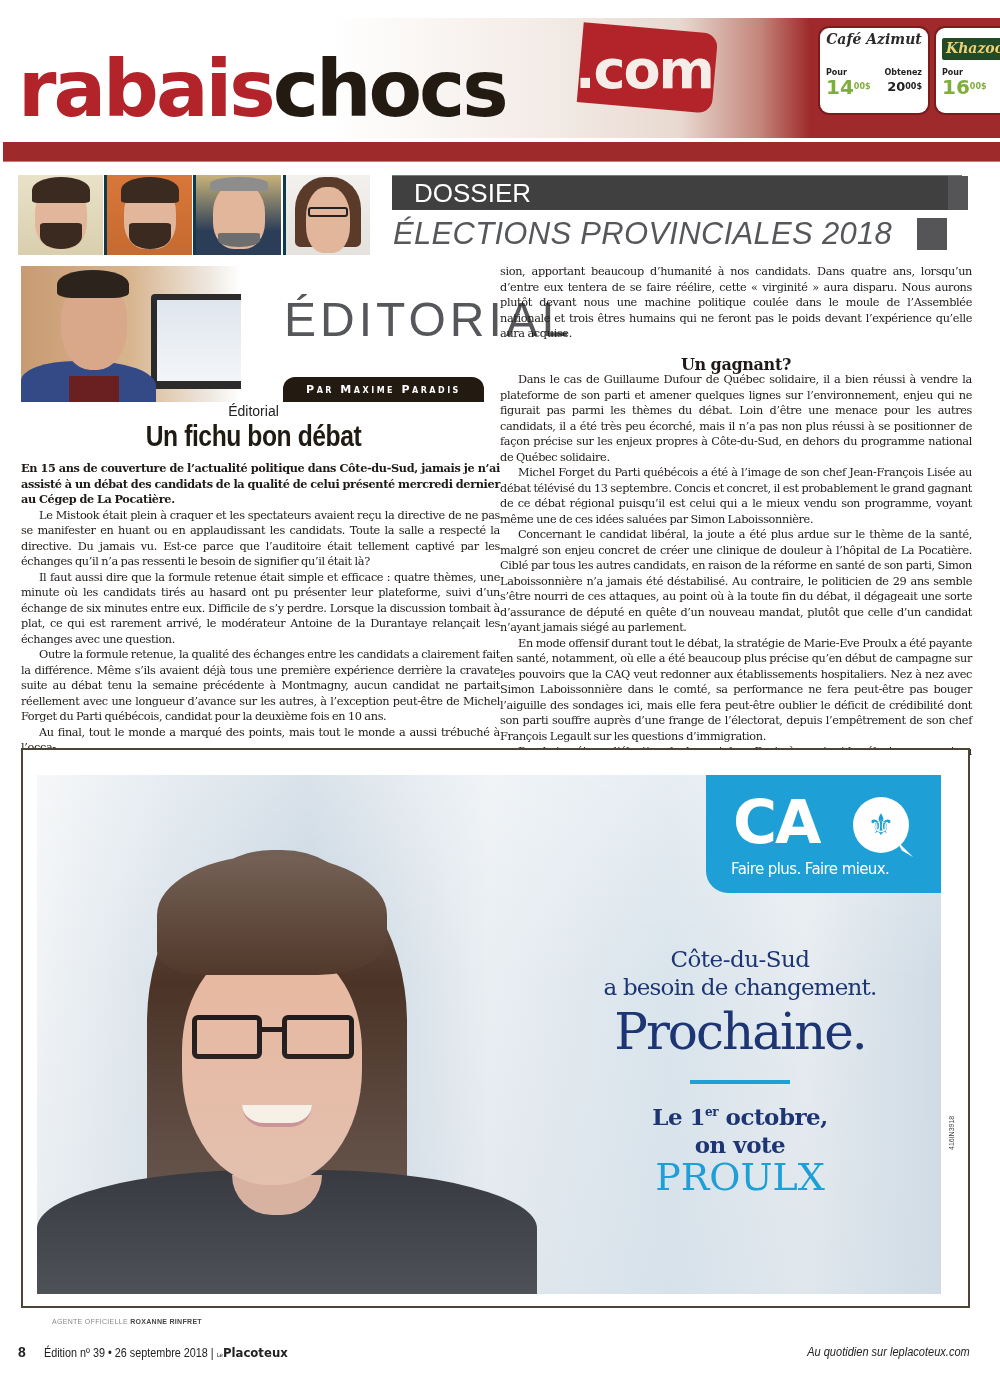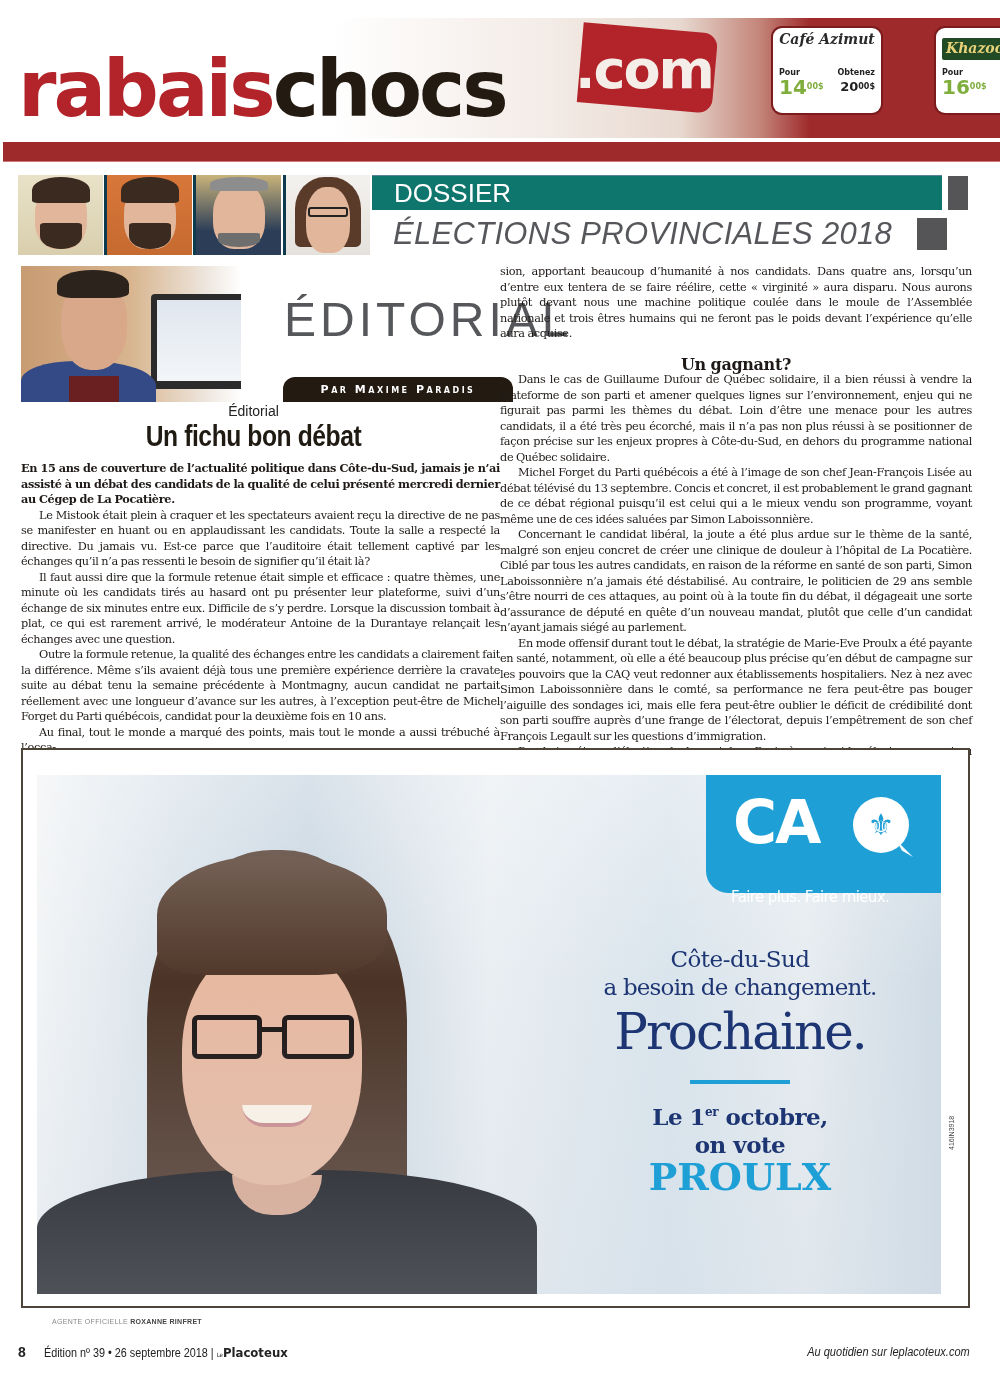--- a/index.html
+++ b/index.html
@@ -11,21 +11,21 @@
   .banner-grad { position: absolute; left: 0; top: 0; width: 1000px; height: 120px;
     background: linear-gradient(90deg, #ffffff 0%, #ffffff 33%, #f3ebe6 55%, #e8d9d0 68%, #c4857a 76%, #9e2a2b 81%, #9e2a2b 100%); }
   .banner-bar { position: absolute; left: 3px; top: 124px; width: 997px; height: 20px; background: #9e2a2b; border-bottom: 1px solid #c77; }
   .logo { position: absolute; left: 18px; top: 20px; height: 90px; display: flex; align-items: flex-end; }
   .logo-red { font-family: "DejaVu Sans", sans-serif; font-weight: bold; font-size: 78px; color: #b3242a; letter-spacing: -3px; line-height: 1; }
   .logo-dark { font-family: "DejaVu Sans", sans-serif; font-weight: bold; font-size: 78px; color: #231a12; letter-spacing: -3px; line-height: 1; }
   .logo-tag { position: absolute; left: 580px; top: 10px; width: 135px; height: 80px; background: #b3242a; transform: rotate(5deg); border-radius: 0 14px 14px 0; }
   .logo-com { position: absolute; left: 575px; top: 20px; font-family: "DejaVu Sans", sans-serif; font-size: 54px; font-weight: bold; color: #f5ede8; letter-spacing: -2px; }
 
   .promo-card { position: absolute; top: 10px; width: 108px; height: 85px; background: #fff; border-radius: 9px; box-shadow: 0 0 0 2px #7c1b1c; padding: 4px 6px; overflow: hidden; font-family: "DejaVu Sans", sans-serif; }
-  .promo-1 { left: 773px; }
+  .promo-1 { left: 820px; }
   .promo-2 { left: 936px; }
   .promo-brand { text-align: center; font-family: "DejaVu Serif", serif; font-style: italic; font-weight: bold; font-size: 14px; color: #2a2a2a; line-height: 15px; height: 36px; }
   .promo-brand.green { background: #214a25; color: #e8d27a; font-size: 14px; height: 22px; margin-top: 6px; padding-top: 3px; border-radius: 2px; margin-bottom: 8px; text-align: left; padding-left: 4px; }
   .promo-row { display: flex; justify-content: space-between; font-size: 8px; font-weight: bold; color: #222; align-items: center; }
   .promo-prices { display: flex; justify-content: space-between; align-items: flex-start; }
   .price-green { font-size: 20px; color: #7fae3d; font-weight: bold; line-height: 20px; }
   .price-green sup, .price-dark sup { font-size: 8px; vertical-align: top; }
   .price-dark { font-size: 13px; color: #222; font-weight: bold; line-height: 20px; }
 
   
@@ -38,38 +38,38 @@
   .face { position: absolute; left: 17px; top: 8px; width: 52px; height: 66px; border-radius: 45% 45% 40% 40%; background: #e2b69b; }
   .hair { position: absolute; left: 14px; top: 2px; width: 58px; height: 26px; border-radius: 50% 50% 10% 10%; background: #3b2a1f; }
   .beard { position: absolute; left: 22px; top: 48px; width: 42px; height: 26px; border-radius: 10% 10% 50% 50%; background: #3b2a1f; }
   .p4 .hair { height: 70px; width: 66px; left: 10px; border-radius: 45% 45% 8% 8%; background: #5a3a28; }
   .p4 .face { z-index: 1; width: 44px; left: 21px; top: 12px; }
   .glasses { position: absolute; left: 23px; top: 32px; width: 40px; height: 10px; border: 2px solid #222; border-radius: 3px; z-index: 2; }
   .p3 .hair { background: #8d8d8d; height: 14px; }
   .p3 .beard { background: #6e6e6e; height: 14px; top: 58px; }
   .dividers-blue { position: absolute; top: 175px; width: 3px; height: 80px; background: #0e3a4e; }
 
-  .dossier-bar { position: absolute; left: 372px; top: 175px; width: 570px; height: 35px; background: #0f766e; border-top: 1px solid #5a8399; }
+  .dossier-bar { position: absolute; left: 392px; top: 175px; width: 570px; height: 35px; background: #404040; border-top: 1px solid #5a8399; }
   .dossier-label { position: absolute; left: 22px; top: 2px; font-family: "Liberation Sans", sans-serif; font-size: 26px; color: #ffffff; letter-spacing: 0px; }
   .gray-sq1 { position: absolute; left: 948px; top: 176px; width: 20px; height: 34px; background: #555558; }
   .election-title { position: absolute; left: 393px; top: 216px; font-family: "Liberation Sans", sans-serif; font-size: 31px; color: #55575a; letter-spacing: 0.3px; font-style: italic; }
   .gray-sq2 { position: absolute; left: 917px; top: 218px; width: 30px; height: 32px; background: #555558; }
 
   
   .author-photo { position: absolute; left: 21px; top: 266px; width: 220px; height: 136px; overflow: hidden;
     background: linear-gradient(90deg, #c89b72 0%, #d8b58f 50%, #eee7df 85%, #ffffff 100%); }
   .monitor { position: absolute; left: 130px; top: 28px; width: 105px; height: 95px; background: #2b2b2b; border-radius: 4px; }
   .screen { position: absolute; left: 6px; top: 6px; right: 6px; bottom: 8px; background: linear-gradient(180deg, #dfe6ee, #f3f5f8); }
   .man-head { position: absolute; left: 40px; top: 12px; width: 66px; height: 92px; border-radius: 45%; background: #d9a78a; }
   .man-hair { position: absolute; left: 36px; top: 4px; width: 72px; height: 28px; border-radius: 50% 50% 20% 20%; background: #2d231d; }
   .man-body { position: absolute; left: 0; top: 95px; width: 135px; height: 50px; background: #334a86; border-radius: 40% 50% 0 0; }
   .man-shirt { position: absolute; left: 48px; top: 110px; width: 50px; height: 40px; background: #6a1f21; }
 
   .editorial-big { position: absolute; left: 284px; top: 292px; font-family: "Liberation Sans", sans-serif; font-size: 48px; color: #55575a; letter-spacing: 4px; font-weight: normal; }
-  .byline { position: absolute; left: 283px; top: 377px; width: 230px; height: 25px; background: #231a12; border-radius: 12px 12px 0 0; text-align: center; }
+  .byline { position: absolute; left: 283px; top: 377px; width: 201px; height: 25px; background: #231a12; border-radius: 12px 12px 0 0; text-align: center; }
   .byline span { font-family: "DejaVu Sans", sans-serif; font-size: 11px; font-weight: bold; color: #ffffff; letter-spacing: 2.5px; line-height: 25px; font-variant: small-caps; }
 
   .kicker { position: absolute; left: 0; top: 403px; width: 507px; text-align: center; font-family: "Liberation Sans", sans-serif; font-size: 14px; color: #222; }
   .headline { position: absolute; left: 0; top: 420px; width: 507px; text-align: center; font-family: "Liberation Sans", sans-serif; font-size: 29px; font-weight: bold; color: #1f1a12; letter-spacing: -0.5px; transform: scaleX(0.85); }
 
   
   .col { position: absolute; font-family: "DejaVu Serif", serif; font-size: 11.3px; line-height: 15.5px; color: #1f1a17; text-align: justify; letter-spacing: -0.35px; word-spacing: -0.5px; }
   .col-left { left: 21px; top: 461px; width: 479px; }
   .col-right { left: 500px; top: 264px; width: 472px; }
   .col p { text-indent: 18px; }
@@ -88,31 +88,31 @@
   .woman-bridge { position: absolute; left: 223px; top: 252px; width: 24px; height: 5px; background: #1c1414; }
   .woman-smile { position: absolute; left: 205px; top: 330px; width: 70px; height: 22px; background: #fbf3e6; border-radius: 0 0 40px 40px; border-bottom: 4px solid #c98a8c; }
   .woman-body { position: absolute; left: 0; top: 395px; width: 500px; height: 130px; background: #15161b; border-radius: 45% 45% 0 0; }
   .woman-neck { position: absolute; left: 195px; top: 400px; width: 90px; height: 40px; background: #d9a68e; border-radius: 0 0 45px 45px; }
 
   .caq-box { position: absolute; left: 706px; top: 775px; width: 235px; height: 118px; background: #1e9fd6; border-radius: 0 0 0 22px; z-index: 2; }
   .caq-logo { position: absolute; left: 27px; top: 12px; font-family: "DejaVu Sans", sans-serif; font-size: 60px; font-weight: bold; color: #ffffff; letter-spacing: -2px; line-height: 70px; }
   .caq-bubble { position: absolute; left: 147px; top: 22px; width: 56px; height: 56px; border-radius: 50%; background: #ffffff; }
   .caq-bubble::after { content: ""; position: absolute; right: -4px; bottom: -4px; width: 16px; height: 16px; background: #ffffff; clip-path: polygon(0 0, 100% 100%, 30% 60%); }
   .caq-fleur { position: absolute; left: 0; top: 8px; width: 56px; text-align: center; font-size: 30px; color: #1e9fd6; line-height: 40px; }
-  .caq-slogan { position: absolute; left: 25px; top: 85px; font-family: "DejaVu Sans", sans-serif; font-size: 15px; color: #ffffff; letter-spacing: -0.6px; margin-top: 28px; }
+  .caq-slogan { position: absolute; left: 25px; top: 85px; font-family: "DejaVu Sans", sans-serif; font-size: 15px; color: #ffffff; letter-spacing: -0.6px; }
 
   .ad-text { position: absolute; left: 540px; top: 945px; width: 400px; text-align: center; color: #1d3573; z-index: 2; }
   .ad-line1 { font-family: "DejaVu Serif", serif; font-size: 23px; line-height: 28px; letter-spacing: -0.5px; }
   .ad-line2 { font-family: "DejaVu Serif", serif; font-size: 23px; line-height: 28px; letter-spacing: -0.8px; }
   .ad-big { font-family: "DejaVu Serif", serif; font-size: 50px; line-height: 62px; letter-spacing: -2px; font-weight: normal; }
   .ad-rule { width: 100px; height: 4px; background: #1e9fd6; margin: 17px auto 14px; }
   .ad-date { font-family: "DejaVu Serif", serif; font-size: 23px; line-height: 28px; font-weight: bold; letter-spacing: -0.5px; }
   .ad-date sup { font-size: 12px; }
   .ad-script { font-family: "DejaVu Serif", serif; font-style: italic; font-size: 36px; color: #1d3573; line-height: 38px; margin-top: 8px; letter-spacing: 1px; }
-  .ad-surname { font-family: "DejaVu Serif", serif; font-weight: bold; font-size: 38px; color: #1e9fd6; line-height: 36px; letter-spacing: 0px; }
+  .ad-surname { font-family: "DejaVu Serif", serif; font-weight: normal; font-size: 38px; color: #1e9fd6; line-height: 36px; letter-spacing: 0px; }
   .ad-code { position: absolute; left: 948px; top: 1150px; font-family: "Liberation Sans", sans-serif; font-size: 7px; color: #444; transform: rotate(-90deg); transform-origin: left top; white-space: nowrap; z-index: 2; }
   .ad-agent { position: absolute; left: 52px; top: 1318px; font-family: "Liberation Sans", sans-serif; font-size: 7px; color: #888; letter-spacing: 0.3px; z-index: 2; }
   .ad-agent b { color: #444; }
 
   
   .footer { position: absolute; left: 18px; top: 1344px; width: 952px; height: 20px; font-family: "Liberation Sans", sans-serif; font-size: 12px; color: #222; }
   .page-num { position: absolute; left: 0; top: 0; font-weight: bold; font-size: 14px; }
   .edition { position: absolute; left: 26px; top: 1px; transform: scaleX(0.9); transform-origin: left; }
   .brand { font-family: "DejaVu Sans", sans-serif; font-weight: bold; font-size: 13px; }
   .brand small { font-size: 6px; font-weight: normal; }

